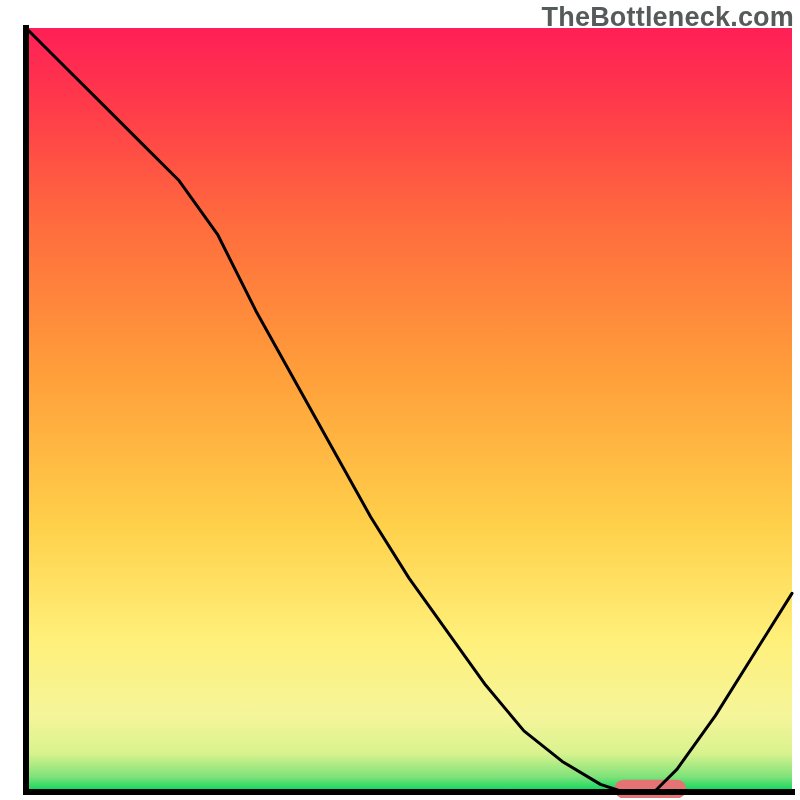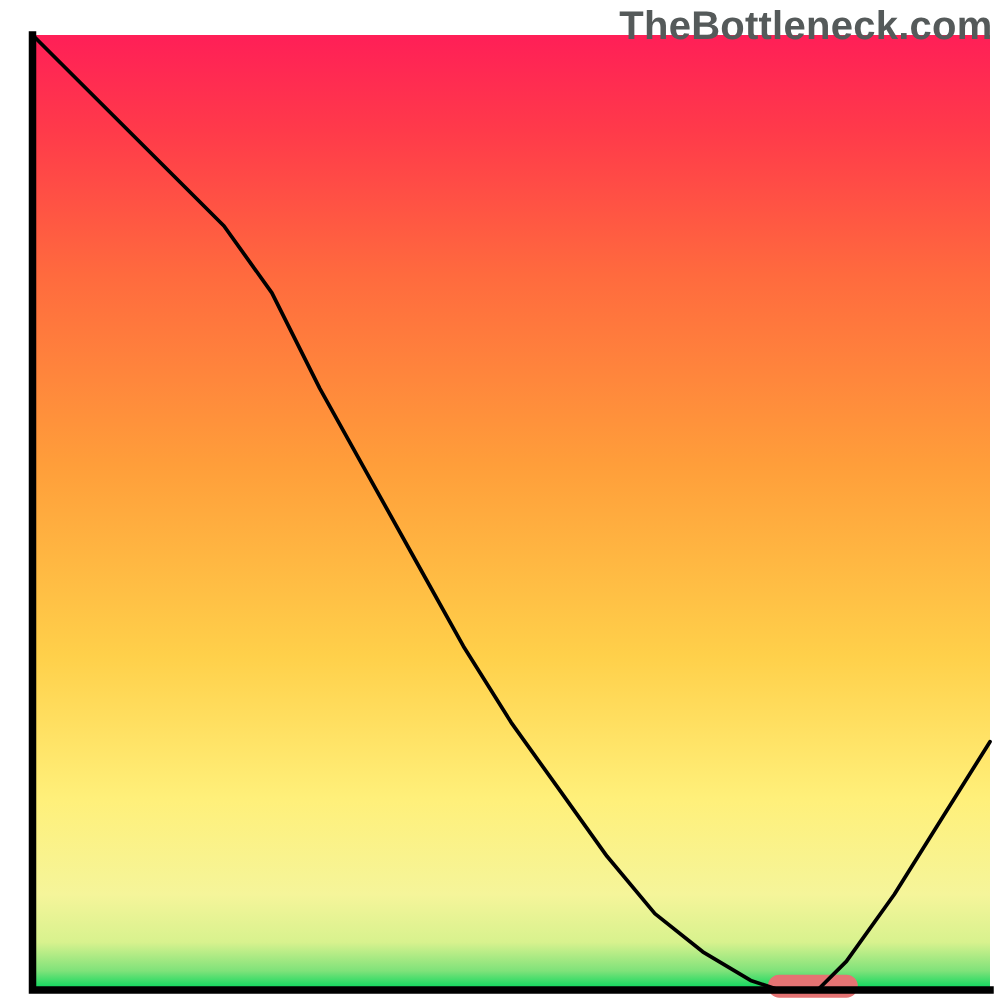--- a/index.html
+++ b/index.html
@@ -13,21 +13,21 @@
   }
   .container {
     position: relative;
     width: 800px;
     height: 800px;
   }
   .watermark {
     position: absolute;
     top: 2px;
     right: 6px;
-    font-size: 32px;
+    font-size: 27px;
     font-weight: 600;
     color: #555a5a;
     letter-spacing: 0.2px;
   }
   svg.chart {
     position: absolute;
     left: 0;
     top: 0;
   }
 </style>

